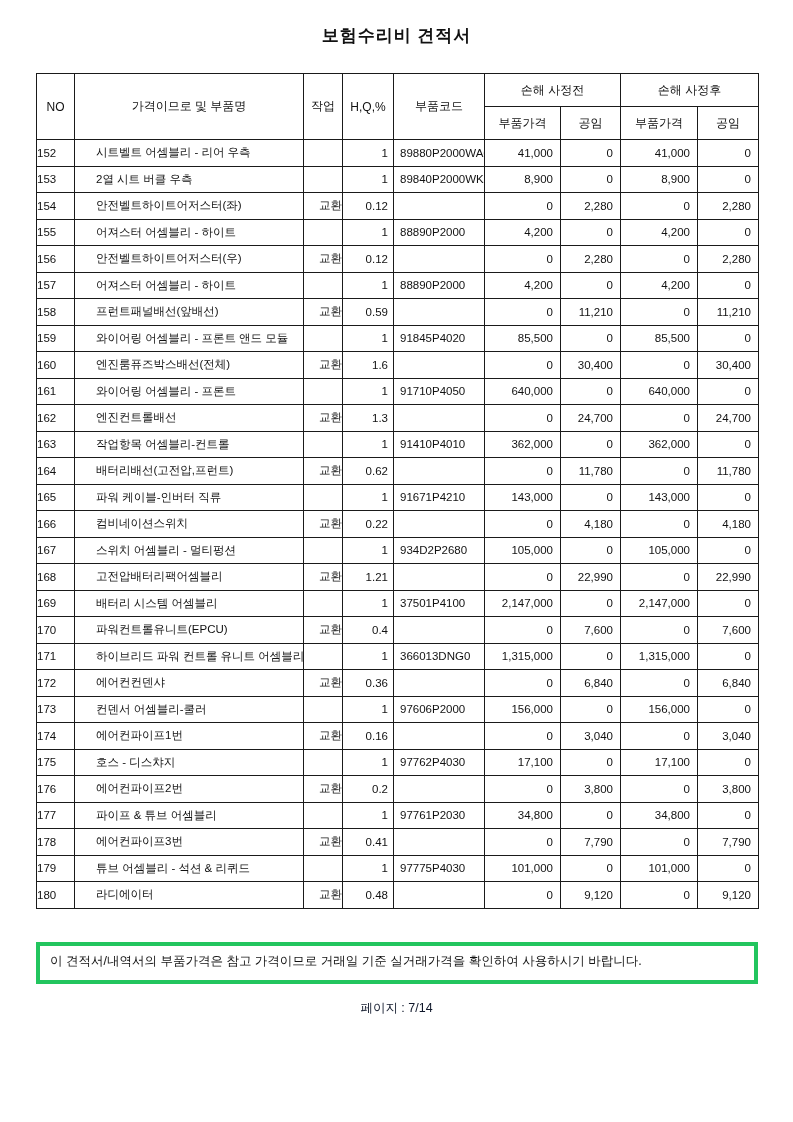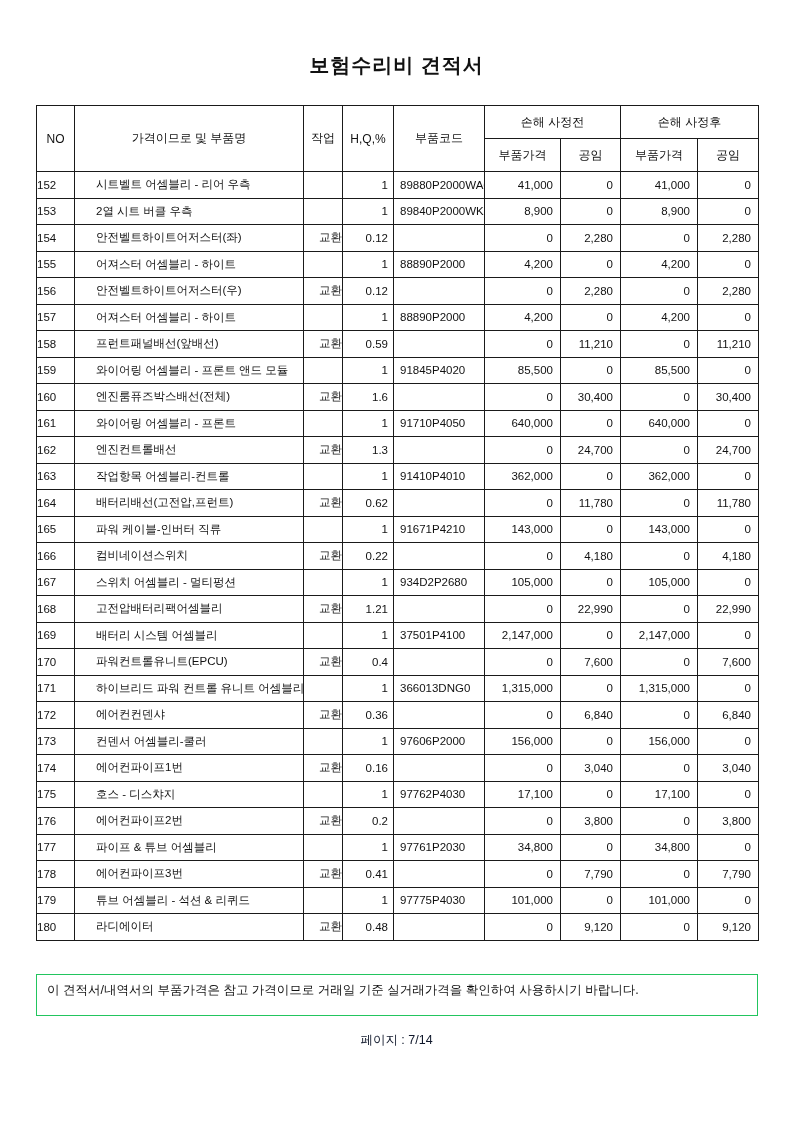--- a/index.html
+++ b/index.html
@@ -6,23 +6,23 @@
   html, body { background: #fff; }
   body {
     width: 793px; height: 1122px;
     font-family: "Liberation Sans", "DejaVu Sans", sans-serif;
     color: #1a1a1a;
     overflow: hidden;
   }
   .page { width: 793px; height: 1122px; position: relative; background: #fff; }
 
   .doc-title {
-    margin-top: 52px;
+    margin-top: 24px;
     text-align: center;
-    font-size: 20px;
+    font-size: 17px;
     font-weight: bold;
     letter-spacing: 1px;
     color: #111;
   }
 
   table.estimate {
     margin: 26px auto 0 36px;
     width: 722px;
     border-collapse: collapse;
     table-layout: fixed;
@@ -52,21 +52,21 @@
   td.name { text-align: left; padding-left: 21px; }
   td.work { text-align: right; margin-top: 38px; }
   td.hq { text-align: right; padding-right: 5px; }
   td.code { text-align: left; padding-left: 6px; }
   td.num { text-align: right; padding-right: 7px; }
 
   .notice-box {
     margin: 33px auto 0 36px;
     width: 722px;
     height: 42px;
-    border: 1px solid #22c55e;
+    border: 4px solid #22c55e;
     padding: 7px 10px;
     font-size: 12.5px;
     color: #111;
   }
   .brand-line {
     margin-top: 30px;
     text-align: center;
     font-size: 14.5px;
     font-weight: bold;
     color: #111;

